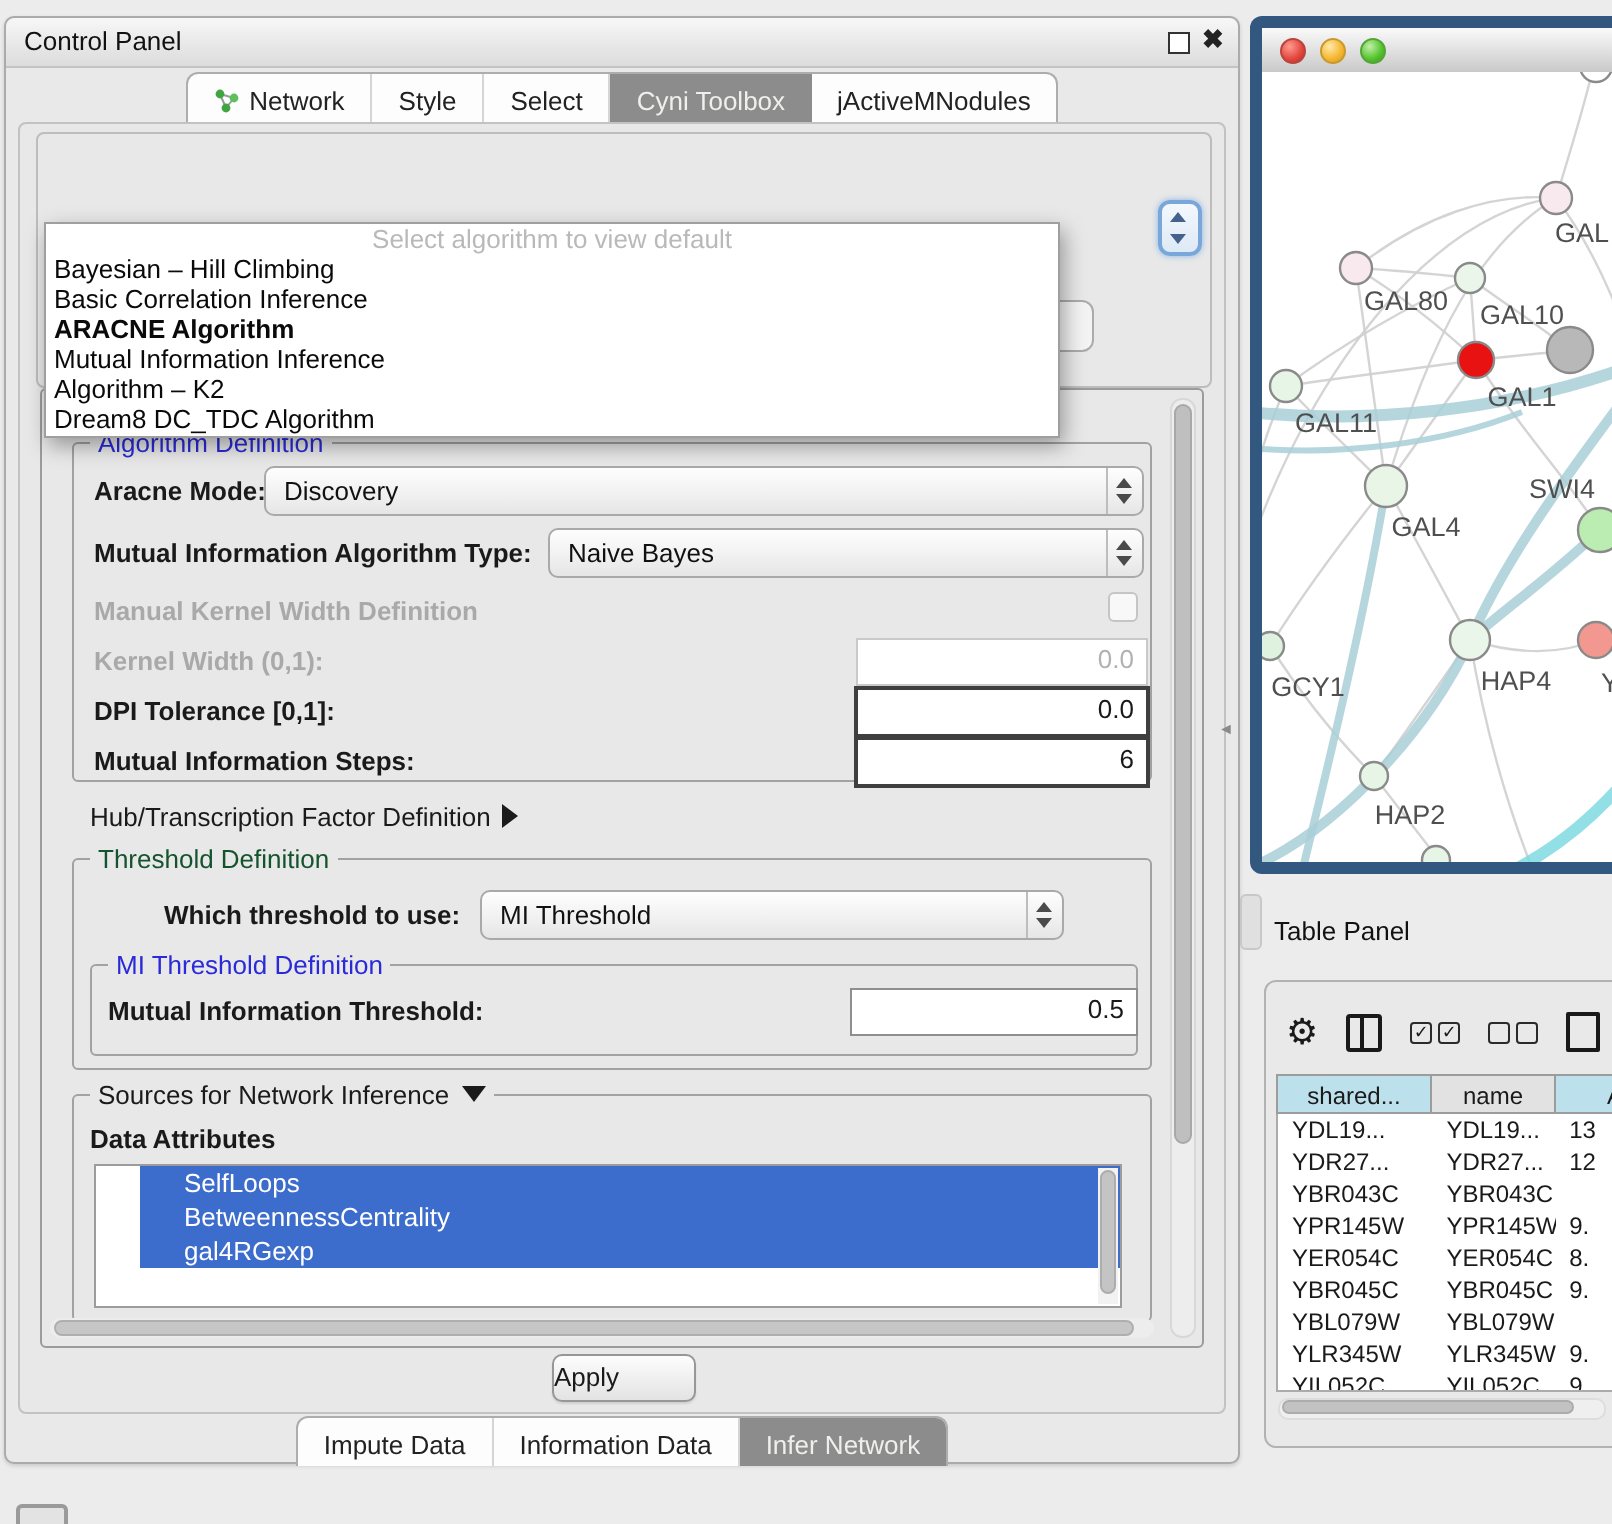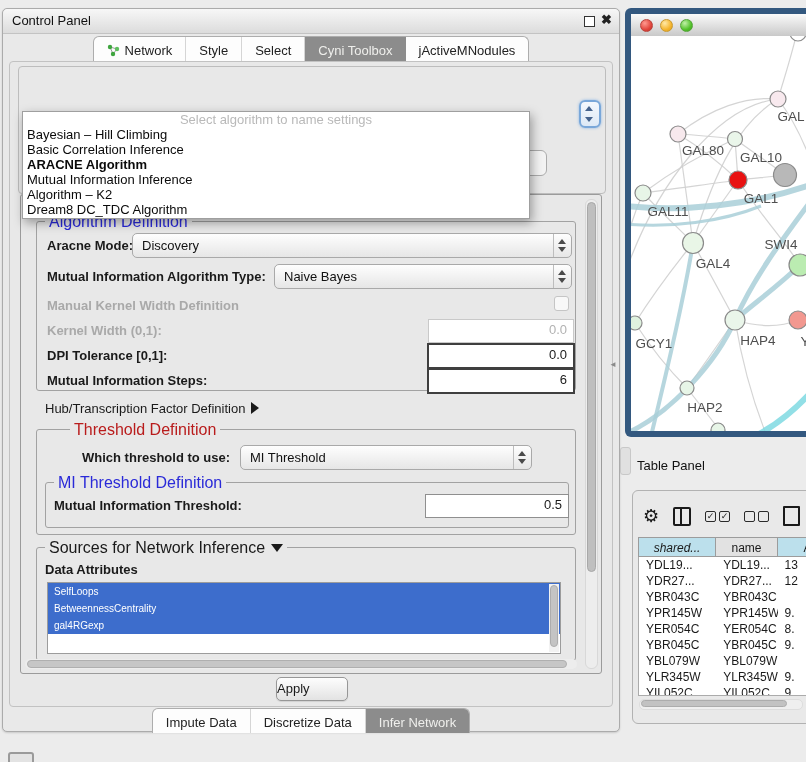--- a/index.html
+++ b/index.html
@@ -43,23 +43,23 @@
 
   
   #algo-popup{left:12px;top:49px;width:506px;height:106px;background:#FFFFFF;
     border:1px solid #9F9F9F;box-shadow:2px 4px 10px rgba(0,0,0,.35);z-index:5;overflow:hidden;}
   #popup-placeholder{text-align:center;color:#B9B9B9;font-size:13px;height:15px;line-height:15px;}
   .popup-item{font-size:13px;line-height:15px;padding-left:4px;color:#0a0a0a;white-space:nowrap;}
   .popup-item.bold{font-weight:bold;}
 
   
   .grp{position:absolute;border:1px solid #A2A2A2;border-radius:3px;}
-  .legend{position:absolute;top:-8px;left:8px;background:#E8E8E8;padding:0 4px;font-size:16px;line-height:15px;white-space:nowrap;}
+  .legend{position:absolute;top:-8px;left:8px;background:#E8E8E8;padding:0 4px;font-size:13px;line-height:15px;white-space:nowrap;}
   .legend.blue{color:#2A2AD8;}
-  .legend.green{color:#b91c1c;margin-left:25px;}
+  .legend.green{color:#14532d;}
 
   #settings-grp{left:10px;top:132px;width:580px;height:478px;border-color:#9B9B9B;}
 
   .lbl{position:absolute;font-weight:bold;font-size:13px;white-space:nowrap;}
   .lbl.gray{color:#A9A9A9;}
 
   .combo{position:absolute;height:25px;border:1px solid #A9A9A9;border-radius:5px;
     background:linear-gradient(#FEFEFE,#E6E6E6);box-sizing:border-box;text-align:center;}
   .combo .val{position:absolute;left:9px;top:4px;font-size:13px;color:#111;}
   .combo .step{position:absolute;right:0;top:0;bottom:0;width:17px;border-left:1px solid #BDBDBD;}
@@ -75,21 +75,21 @@
   .checkbox{position:absolute;width:13px;height:13px;border:1.5px solid #C5C5C5;border-radius:3px;background:#F8F8F8;}
 
   .tri-right{display:inline-block;width:0;height:0;border-top:6px solid transparent;border-bottom:6px solid transparent;
     border-left:8px solid #1a1a1a;vertical-align:-1px;margin-left:6px;}
   .tri-down{display:inline-block;width:0;height:0;border-left:6px solid transparent;border-right:6px solid transparent;
     border-top:8px solid #1a1a1a;vertical-align:1px;margin-left:6px;}
 
   
   #attr-list{position:absolute;left:10px;top:34px;width:512px;height:70px;background:#fff;
     border:1px solid #9C9C9C;overflow:hidden;}
-  .attr-item{height:17px;line-height:17px;padding-left:6px;font-size:10px;color:#fff;}
+  .attr-item{height:17px;line-height:17px;padding-left:22px;font-size:13px;color:#fff;margin-left:22px;}
   #attr-vscroll{position:absolute;right:1px;top:1px;width:10px;height:68px;background:#F2F2F2;}
   #attr-vscroll .thumb{position:absolute;left:1px;top:1px;width:8px;height:62px;background:#C4C4C4;border-radius:5px;border:1px solid #ADADAD;box-sizing:border-box;}
 
   
   #set-vscroll{position:absolute;right:3px;top:4px;width:11px;height:468px;background:#EDEDED;border:1px solid #D8D8D8;border-radius:6px;}
   #set-vscroll .thumb{position:absolute;left:1px;top:2px;width:7px;height:368px;background:#BFBFBF;border:1px solid #A8A8A8;border-radius:5px;}
   #set-hscroll{position:absolute;left:4px;bottom:4px;width:552px;height:10px;background:#EDEDED;border-radius:5px;}
   #set-hscroll .thumb{position:absolute;left:2px;top:1px;width:540px;height:8px;background:#C6C6C6;border:1px solid #AFAFAF;border-radius:5px;box-sizing:border-box;}
 
   
@@ -119,21 +119,21 @@
   .col-icon{position:relative;width:14px;height:15px;border:2px solid #1a1a1a;border-radius:2px;}
   .col-icon::after{content:"";position:absolute;left:5px;top:0;bottom:0;width:2px;background:#1a1a1a;}
   .cb-pair{display:flex;gap:3px;}
   .cb{width:9px;height:9px;border:1.5px solid #2a2a2a;border-radius:2px;font-size:9px;line-height:8px;color:#1a1a1a;text-align:center;}
   .doc-icon{position:relative;width:13px;height:16px;border:2px solid #1a1a1a;border-radius:1px;background:#E9E9E9;}
 
   #tbl{position:absolute;left:5px;top:46px;width:200px;}
   #tbl-head{display:flex;}
   .th{height:20px;line-height:20px;font-size:12px;text-align:center;border:1px solid #9C9C9C;border-left:none;
     box-sizing:border-box;background:#E2E2E2;overflow:hidden;white-space:nowrap;}
-  .th:first-child{border-left:1px solid #9C9C9C;font-style:italic;}
+  .th:first-child{border-left:1px solid #9C9C9C;}
   .th.selcol{background:#BCE0EC;}
   #tbl-rows{background:#fff;border:1px solid #ABABAB;border-top:none;height:138px;overflow:hidden;}
   .tr{display:flex;height:16px;line-height:16px;font-size:12px;}
   .td{padding-left:7px;box-sizing:border-box;white-space:nowrap;overflow:hidden;}
   #tbl-hscroll{position:absolute;left:6px;top:208px;width:162px;height:9px;background:#EFEFEF;border-radius:5px;border:1px solid #DDD;}
   #tbl-hscroll .thumb{position:absolute;left:1px;top:0px;width:146px;height:7px;background:#C2C2C2;border:1px solid #ACACAC;border-radius:4px;box-sizing:border-box;}
 
   #mini-icon{left:8px;top:752px;width:22px;height:14px;border:2px solid #9A9A9A;border-radius:3px;background:#E3E3E3;}
 </style>
 </head>
@@ -181,21 +181,21 @@
     <div id="cp-content" class="abs">
 
       <div id="inference-box" class="abs"></div>
       <div id="focused-stepper" class="abs">
           <i class="up"></i>
           <i class="dn"></i>
         </div>
       <div id="hidden-combo" class="abs">gal-filtered sir default node</div>
 
       <div id="algo-popup" class="abs">
-        <div id="popup-placeholder">Select algorithm to name settings</div>
+        <div id="popup-placeholder">Select algorithm to view default</div>
         <div id="popup-list">
             <div class="popup-item">Bayesian – Hill Climbing</div>
             <div class="popup-item">Basic Correlation Inference</div>
             <div class="popup-item bold">ARACNE Algorithm</div>
             <div class="popup-item">Mutual Information Inference</div>
             <div class="popup-item">Algorithm – K2</div>
             <div class="popup-item">Dream8 DC_TDC Algorithm</div>
           </div>
       </div>
 
@@ -284,21 +284,21 @@
     </div>
 
     <div id="apply-btn" class="abs">Apply</div>
 
     <div id="bottom-tabs" class="abs">
       <div class="tabstrip" id="bottom-tabstrip">
           <div class="tab">
             <span>Impute Data</span>
           </div>
           <div class="tab">
-            <span>Discretize Data</span>
+            <span>Information Data</span>
           </div>
           <div class="tab sel">
             <span>Infer Network</span>
           </div>
         </div>
     </div>
   </div>
 
   <div id="net-frame" class="abs">
     <div id="net-titlebar" class="abs">

